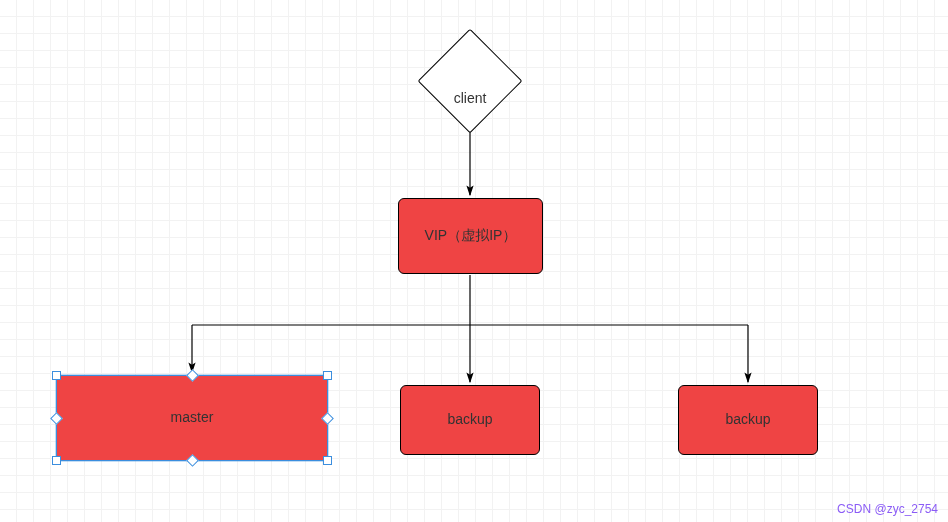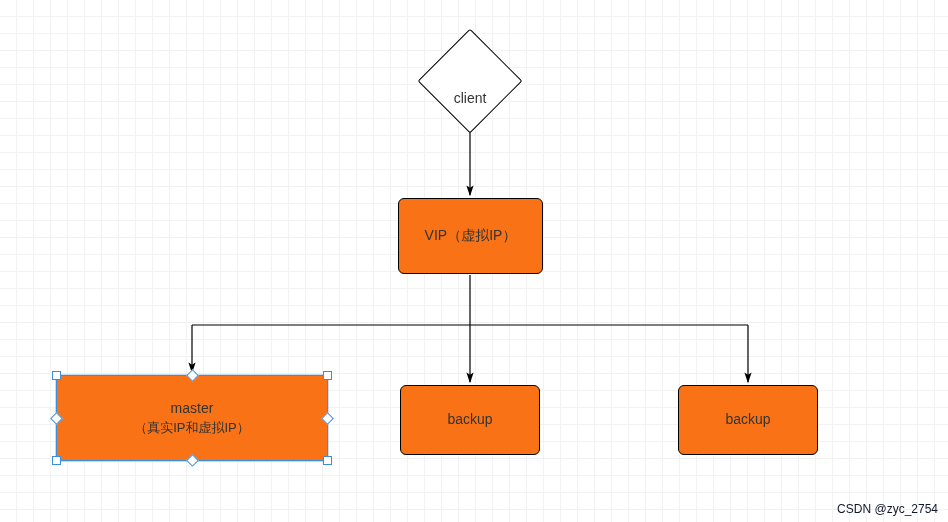--- a/index.html
+++ b/index.html
@@ -22,21 +22,21 @@
     overflow: hidden;
   }
   .node {
     position: absolute;
     display: flex;
     flex-direction: column;
     align-items: center;
     justify-content: center;
     text-align: center;
     line-height: 1.4;
-    background: #f97316;
+    background: #ef4444;
   }
   .rect {
     border: 1px solid #000;
     border-radius: 6px;
   }
   .diamond-wrap {
     position: absolute;
     display: flex;
     align-items: center;
     justify-content: center;
@@ -76,21 +76,21 @@
     height: 522px;
     pointer-events: none;
   }
   .edge { stroke: #000; stroke-width: 1.2; fill: none; }
   .arrowhead { fill: #000; }
   .watermark {
     position: absolute;
     right: 10px;
     bottom: 6px;
     font-size: 12px;
-    color: #0f172a;
+    color: #8b5cf6;
     font-family: Arial, sans-serif;
   }
   .sub { font-size: 13px; }
 </style>
 </head>
 <body>
 
 <svg class="svc">
   <defs>
     <marker id="ah" markerWidth="10" markerHeight="10" refX="8" refY="3" orient="auto">
@@ -115,21 +115,20 @@
   <div class="diamond-shape" style="left:14px; top:14px; width:74px; height:74px;"></div>
   <span class="diamond-label">client</span>
 </div>
 
 <div class="node rect" style="left:398px; top:198px; width:145px; height:76px;">
   <span>VIP（虚拟IP）</span>
 </div>
 
 <div class="node selected" style="left:56px; top:375px; width:272px; height:86px;">
   <span>master</span>
-  <span class="sub">（真实IP和虚拟IP）</span>
 
   <div class="handle sq" style="left:-5px; top:-5px;"></div>
   <div class="handle sq" style="right:-5px; top:-5px;"></div>
   <div class="handle sq" style="left:-5px; bottom:-5px;"></div>
   <div class="handle sq" style="right:-5px; bottom:-5px;"></div>
 
   <div class="handle dia" style="left:calc(50% - 4.5px); top:-5px;"></div>
   <div class="handle dia" style="left:calc(50% - 4.5px); bottom:-5px;"></div>
   <div class="handle dia" style="top:calc(50% - 4.5px); left:-5px;"></div>
   <div class="handle dia" style="top:calc(50% - 4.5px); right:-5px;"></div>

